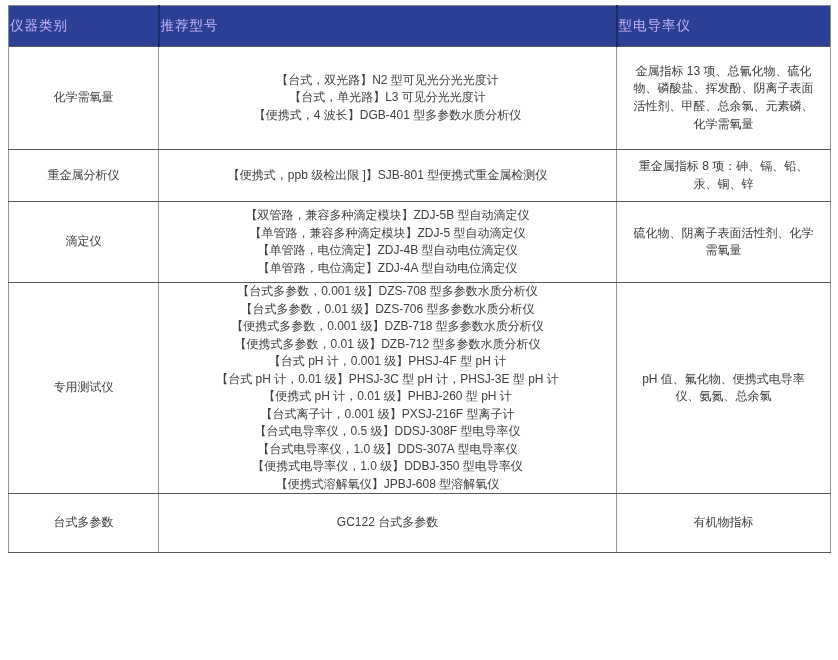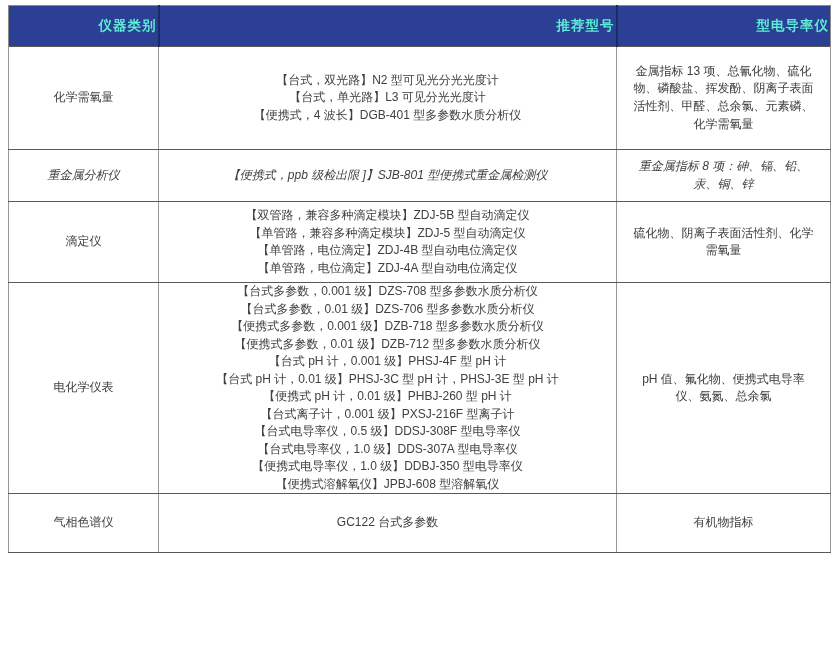--- a/index.html
+++ b/index.html
@@ -17,46 +17,46 @@
     width: 822px;
     border-collapse: collapse;
     table-layout: fixed;
     border: 1px solid #8a8a8a;
   }
   col.c1 { width: 150px; }
   col.c2 { width: 458px; }
   col.c3 { width: 214px; }
   thead th {
     background: #2b4094;
-    color: #5eead4;
+    color: #c4b5fd;
     font-size: 13.5px;
-    font-weight: bold;
+    font-weight: normal;
     height: 38px;
-    text-align: right;
+    text-align: left;
     vertical-align: middle;
     border-left: 2px solid #1a2a66;
     letter-spacing: 1px;
   }
   thead th:first-child { border-left: none; }
   tbody td {
     border: 1px solid #979797;
     border-top-color: #595959;
     border-bottom-color: #595959;
     color: #404040;
     font-size: 12px;
     line-height: 1.46;
     text-align: center;
     vertical-align: middle;
     padding: 0 12px;
   }
   td.cell-models { white-space: pre-line; }
   td.cell-tests  { padding: 8px 14px; }
   
   tbody tr:nth-child(1) { height: 103px; }
-  tbody tr:nth-child(2) { height: 50px; font-style: italic; }
+  tbody tr:nth-child(2) { height: 50px; }
   tbody tr:nth-child(3) { height: 81px; }
   tbody tr:nth-child(4) { height: 210px; }
   tbody tr:nth-child(5) { height: 59px; }
   tbody tr:nth-child(6) { height: 52px; }
   tbody tr:nth-child(7) { height: 41px; }
 </style>
 </head>
 <body>
 
 <div class="table-wrap">
@@ -88,35 +88,35 @@
       </tr>
       <tr>
         <td class="cell-category">滴定仪</td>
         <td class="cell-models">【双管路，兼容多种滴定模块】ZDJ-5B 型自动滴定仪
 【单管路，兼容多种滴定模块】ZDJ-5 型自动滴定仪
 【单管路，电位滴定】ZDJ-4B 型自动电位滴定仪
 【单管路，电位滴定】ZDJ-4A 型自动电位滴定仪</td>
         <td class="cell-tests">硫化物、阴离子表面活性剂、化学需氧量</td>
       </tr>
       <tr>
-        <td class="cell-category">电化学仪表</td>
+        <td class="cell-category">专用测试仪</td>
         <td class="cell-models">【台式多参数，0.001 级】DZS-708 型多参数水质分析仪
 【台式多参数，0.01 级】DZS-706 型多参数水质分析仪
 【便携式多参数，0.001 级】DZB-718 型多参数水质分析仪
 【便携式多参数，0.01 级】DZB-712 型多参数水质分析仪
 【台式 pH 计，0.001 级】PHSJ-4F 型 pH 计
 【台式 pH 计，0.01 级】PHSJ-3C 型 pH 计，PHSJ-3E 型 pH 计
 【便携式 pH 计，0.01 级】PHBJ-260 型 pH 计
 【台式离子计，0.001 级】PXSJ-216F 型离子计
 【台式电导率仪，0.5 级】DDSJ-308F 型电导率仪
 【台式电导率仪，1.0 级】DDS-307A 型电导率仪
 【便携式电导率仪，1.0 级】DDBJ-350 型电导率仪
 【便携式溶解氧仪】JPBJ-608 型溶解氧仪</td>
         <td class="cell-tests">pH 值、氟化物、便携式电导率仪、氨氮、总余氯</td>
       </tr>
       <tr>
-        <td class="cell-category">气相色谱仪</td>
+        <td class="cell-category">台式多参数</td>
         <td class="cell-models">GC122 台式多参数</td>
         <td class="cell-tests">有机物指标</td>
       </tr>
     </tbody>
   </table>
 </div>
 
 </body></html>

